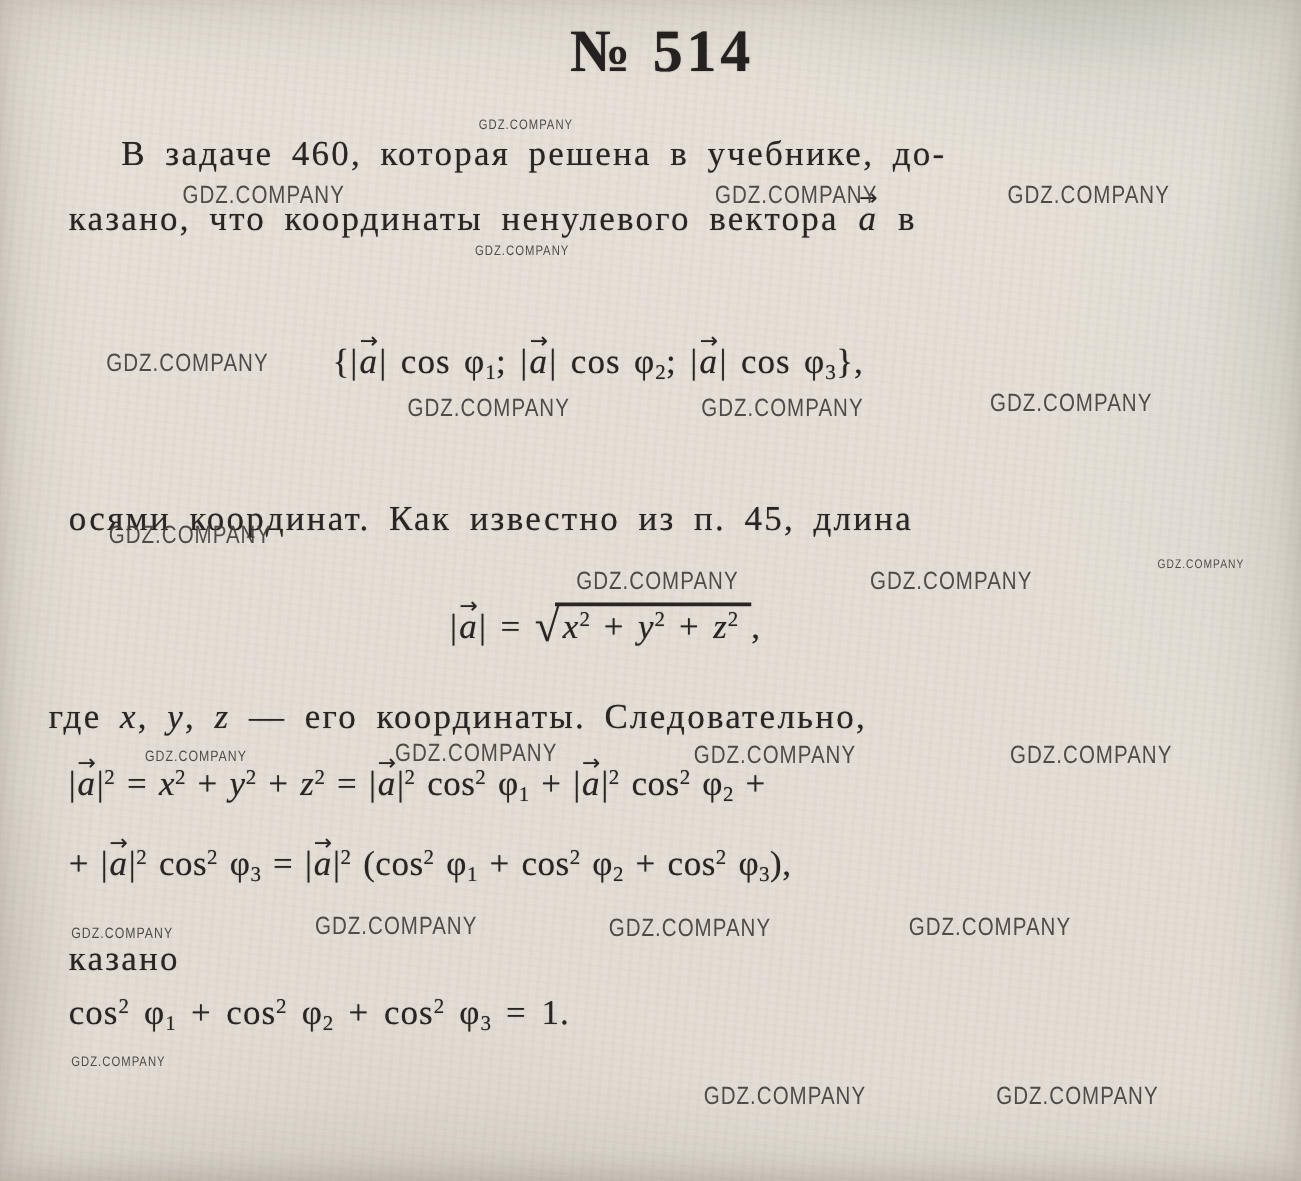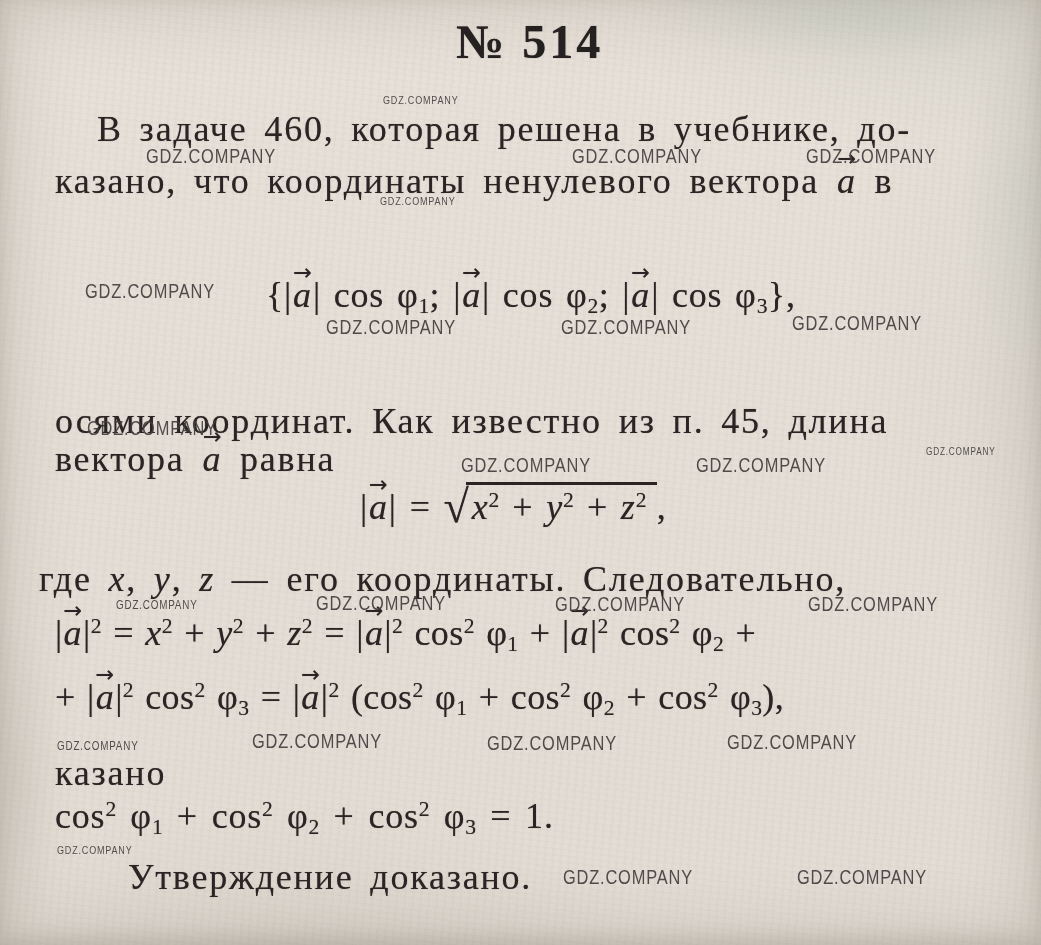--- a/index.html
+++ b/index.html
@@ -35,21 +35,21 @@
   .bleed.b3{left:-30px;top:620px;width:90px;height:320px;
     background:radial-gradient(closest-side, rgba(140,130,115,0.10), transparent);}
   .title{
     position:absolute;left:456px;top:14px;
     font-size:48px;font-weight:700;letter-spacing:3px;
     color:#252120;text-shadow:0 0 1px rgba(37,33,32,0.65);
     white-space:nowrap;
   }
   .tline{
     position:absolute;white-space:nowrap;
-    font-size:36px;letter-spacing:1.8px;word-spacing:6px;
+    font-size:28px;letter-spacing:1.8px;word-spacing:6px;
     color:var(--ink);
     text-shadow:0 0 0.8px rgba(42,37,36,0.55);
   }
   .tline .n{font-style:normal;}
   .tline .i{font-style:italic;}
   .vec{
     font-style:italic;position:relative;display:inline-block;padding:0 1px;
   }
   .vec::after{
     content:"→";position:absolute;left:50%;transform:translateX(-50%);
@@ -80,28 +80,26 @@
 
 <div id="page">
   <div class="bleed b1"></div>
   <div class="bleed b2"></div>
   <div class="bleed b3"></div>
   <div class="title">№ 514</div>
 <div class="tline" style="left: 97px; top: 108px;"><span class="n">В задаче 460, которая решена в учебнике, до-</span></div>
     <div class="tline" style="left: 55px; top: 160px;"><span class="n">казано, что координаты ненулевого вектора </span><span class="vec">a</span><span class="n"> в</span></div>
     <div class="tline" style="left: 266px; top: 274px; letter-spacing: 0.8px; word-spacing: 3px;"><span class="n">{|</span><span class="vec">a</span><span class="n">| cos φ</span><span class="sub">1</span><span class="n">; |</span><span class="vec">a</span><span class="n">| cos φ</span><span class="sub">2</span><span class="n">; |</span><span class="vec">a</span><span class="n">| cos φ</span><span class="sub">3</span><span class="n">},</span></div>
     <div class="tline" style="left: 55px; top: 400px;"><span class="n">осями координат. Как известно из п. 45, длина</span></div>
-    <div class="tline" style="left: 55px; top: 438px;"><span class="n">вектора </span><span class="vec">a</span><span class="n"> равна</span></div>
     <div class="tline" style="left: 360px; top: 482px; letter-spacing: 0.8px; word-spacing: 3px;"><span class="n">|</span><span class="vec">a</span><span class="n">| = </span><span class="sqrt-wrap"><span class="rad">√</span><span class="sqrt-box"><span class="i">x</span><span class="sup">2</span><span class="n"> + </span><span class="i">y</span><span class="sup">2</span><span class="n"> + </span><span class="i">z</span><span class="sup">2</span></span></span><span class="n">,</span></div>
     <div class="tline" style="left: 39px; top: 558px;"><span class="n">где </span><span class="i">x</span><span class="n">, </span><span class="i">y</span><span class="n">, </span><span class="i">z</span><span class="n"> — его координаты. Следовательно,</span></div>
     <div class="tline" style="left: 55px; top: 612px; letter-spacing: 0.4px; word-spacing: 2px;"><span class="n">|</span><span class="vec">a</span><span class="n">|</span><span class="sup">2</span><span class="n"> = </span><span class="i">x</span><span class="sup">2</span><span class="n"> + </span><span class="i">y</span><span class="sup">2</span><span class="n"> + </span><span class="i">z</span><span class="sup">2</span><span class="n"> = |</span><span class="vec">a</span><span class="n">|</span><span class="sup">2</span><span class="n"> cos</span><span class="sup">2</span><span class="n"> φ</span><span class="sub">1</span><span class="n"> + |</span><span class="vec">a</span><span class="n">|</span><span class="sup">2</span><span class="n"> cos</span><span class="sup">2</span><span class="n"> φ</span><span class="sub">2</span><span class="n"> +</span></div>
     <div class="tline" style="left: 55px; top: 676px; letter-spacing: 0.4px; word-spacing: 2px;"><span class="n">+ |</span><span class="vec">a</span><span class="n">|</span><span class="sup">2</span><span class="n"> cos</span><span class="sup">2</span><span class="n"> φ</span><span class="sub">3</span><span class="n"> = |</span><span class="vec">a</span><span class="n">|</span><span class="sup">2</span><span class="n"> (cos</span><span class="sup">2</span><span class="n"> φ</span><span class="sub">1</span><span class="n"> + cos</span><span class="sup">2</span><span class="n"> φ</span><span class="sub">2</span><span class="n"> + cos</span><span class="sup">2</span><span class="n"> φ</span><span class="sub">3</span><span class="n">),</span></div>
     <div class="tline" style="left: 55px; top: 752px;"><span class="n">казано</span></div>
     <div class="tline" style="left: 55px; top: 795px; letter-spacing: 0.8px; word-spacing: 4px;"><span class="n">cos</span><span class="sup">2</span><span class="n"> φ</span><span class="sub">1</span><span class="n"> + cos</span><span class="sup">2</span><span class="n"> φ</span><span class="sub">2</span><span class="n"> + cos</span><span class="sup">2</span><span class="n"> φ</span><span class="sub">3</span><span class="n"> = 1.</span></div>
-    <div class="tline" style="left: 128px; top: 856px;"><span class="n">Утверждение доказано.</span></div>
     <span class="wm" style="left: 383px; top: 95px; font-size: 11px;">GDZ.COMPANY</span>
     <span class="wm" style="left: 146px; top: 146px; font-size: 20px;">GDZ.COMPANY</span>
     <span class="wm" style="left: 572px; top: 146px; font-size: 20px;">GDZ.COMPANY</span>
     <span class="wm" style="left: 806px; top: 146px; font-size: 20px;">GDZ.COMPANY</span>
     <span class="wm" style="left: 380px; top: 196px; font-size: 11px;">GDZ.COMPANY</span>
     <span class="wm" style="left: 85px; top: 281px; font-size: 20px;">GDZ.COMPANY</span>
     <span class="wm" style="left: 326px; top: 317px; font-size: 20px;">GDZ.COMPANY</span>
     <span class="wm" style="left: 561px; top: 317px; font-size: 20px;">GDZ.COMPANY</span>
     <span class="wm" style="left: 792px; top: 313px; font-size: 20px;">GDZ.COMPANY</span>
     <span class="wm" style="left: 87px; top: 418px; font-size: 20px;">GDZ.COMPANY</span>

